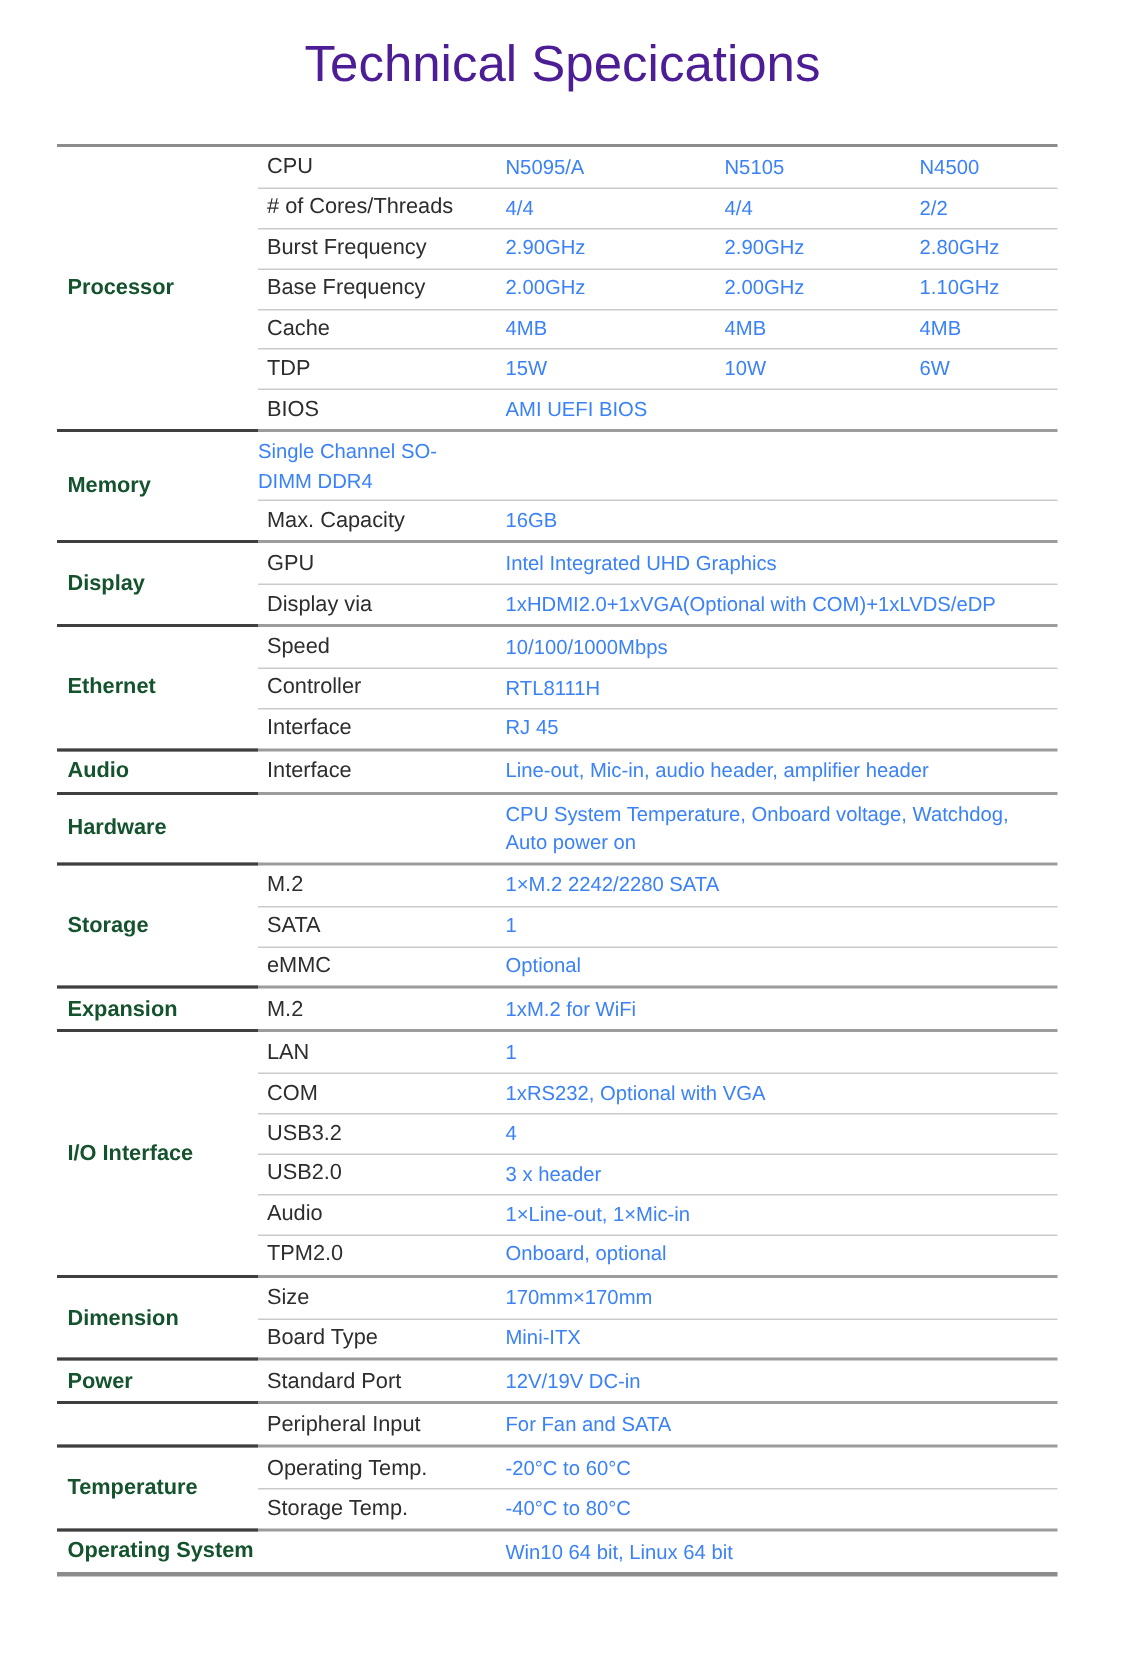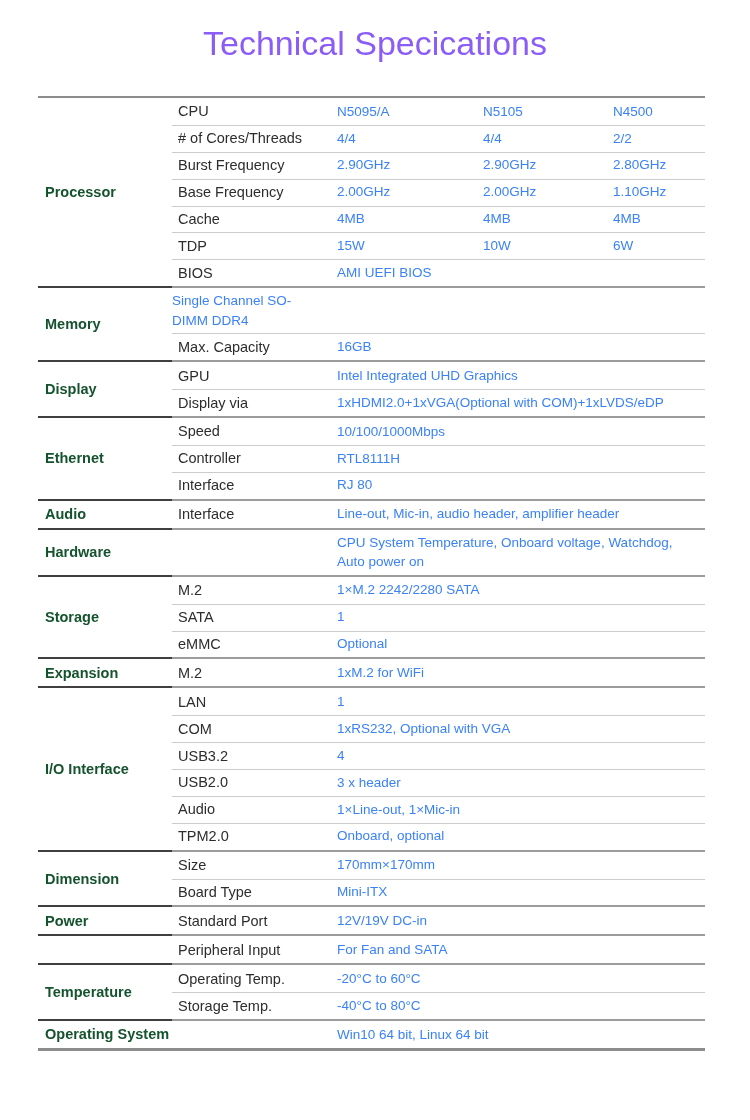--- a/index.html
+++ b/index.html
@@ -13,21 +13,21 @@
     width: 750px;
     height: 1120px;
     background: #ffffff;
     overflow: hidden;
   }
   .title {
     margin-top: 24px;
     text-align: center;
     font-size: 34px;
     font-weight: 400;
-    color: #8b5cf6;
+    color: #4c1d95;
     letter-spacing: 0px;
   }
   .spec-table {
     position: absolute;
     left: 38px;
     top: 96px;
     width: 667px;
     border-top: 2.5px solid #8c8c8c;
     border-bottom: 3px solid #8c8c8c;
   }
@@ -206,21 +206,21 @@
           </div>
           <div class="row">
             <div class="label">Controller</div>
             <div class="values">
               <div class="value">RTL8111H</div>
             </div>
           </div>
           <div class="row">
             <div class="label">Interface</div>
             <div class="values">
-              <div class="value">RJ 80</div>
+              <div class="value">RJ 45</div>
             </div>
           </div>
         </div>
       </div>
       <div class="section">
         <div class="category">Audio</div>
         <div class="rows">
           <div class="row">
             <div class="label">Interface</div>
             <div class="values">

